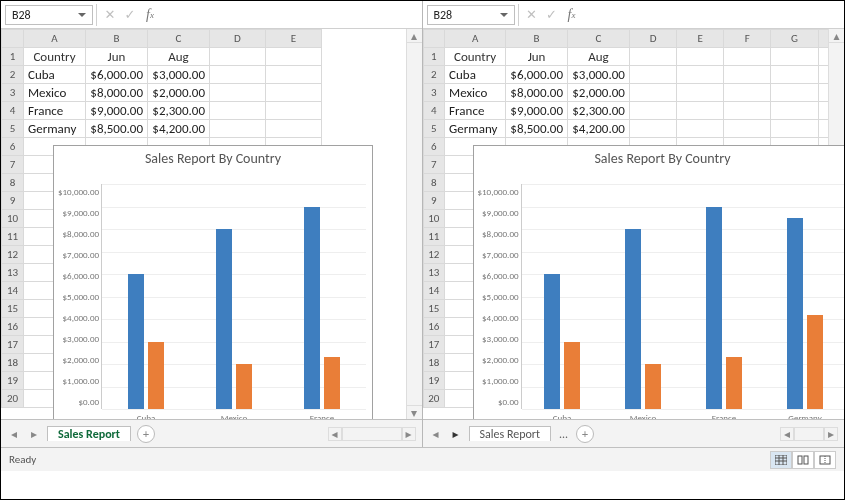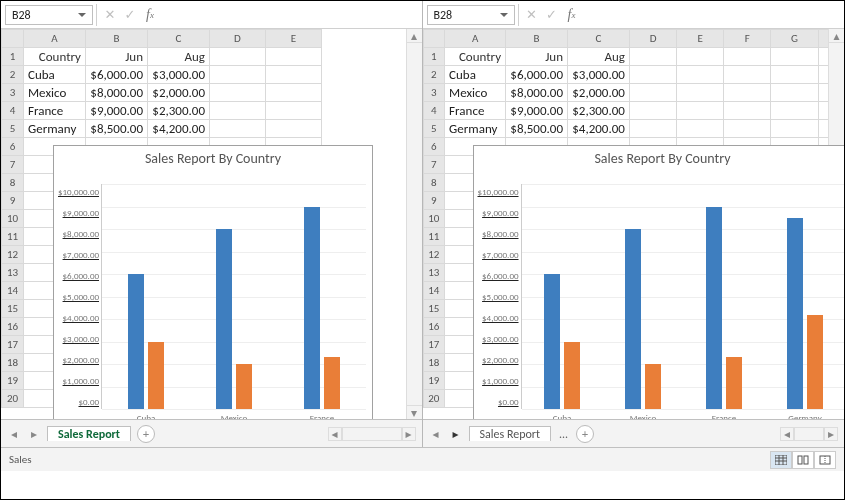--- a/index.html
+++ b/index.html
@@ -28,30 +28,30 @@
   
   .gridwrap { flex: 1; overflow: hidden; position: relative; }
   table.grid { border-collapse: collapse; table-layout: fixed; }
   .grid th, .grid td { border: 1px solid #d9d9d9; padding: 0 4px; height: 18px; font-weight: normal; }
   .grid .rh { background: #e6e6e6; text-align: center; width: 22px; color: #555; font-size: 11px; }
   .grid .ch { background: #e6e6e6; text-align: center; color: #555; font-size: 11px; }
   .grid td.cell { background: #fff; font-size: 13px; }
   .grid td.num { text-align: right; }
   .grid .corner { background: #e6e6e6; }
   
-  .col-hdrcell { background: #d9d9d9; text-align: right; font-size: 13px; color: #333; }
+  .col-hdrcell { background: #d9d9d9; text-align: center; font-size: 13px; color: #333; }
   
   .chart-box {
     position: absolute;
     border: 1px solid #a1a1a1;
     background: #fff;
     z-index: 2;
   }
   .chart-title { text-align: center; font-size: 14px; color: #555; padding: 4px 0 4px; }
-  .chart-area { display: flex; height: calc(100% - 40px); padding: 13px 6px 0 2px; text-decoration: underline; }
+  .chart-area { display: flex; height: calc(100% - 40px); padding: 13px 6px 0 2px; }
   .yaxis { display: flex; flex-direction: column; justify-content: space-between; font-size: 9px; color: #777; padding: 2px 2px; text-align: right; }
   .plot { flex: 1; position: relative; border-left: 1px solid #ccc; }
   .plot .gridline { position: absolute; left: 0; right: 0; border-top: 1px solid #eee; }
   .bars-row { position: absolute; left: 0; right: 0; bottom: 0; top: 0; display: flex; }
   .cat-group { flex: 1; display: flex; align-items: flex-end; justify-content: center; gap: 4px; position: relative; }
   .bar { width: 16px; }
   .bar.s0 { background: #3e7ebf; }
   .bar.s1 { background: #e97e38; }
   .cat-label { position: absolute; bottom: -14px; font-size: 9px; color: #777; left: 0; right: 0; text-align: center; }
   .legend { text-align: center; font-size: 9px; color: #555; padding-top: 16px; }
@@ -675,21 +675,21 @@
       <div class="hscroll-stub">
         <div class="hscroll-arrow">◂</div>
         <div class="hscroll-track" style="width:30px"></div>
         <div class="hscroll-arrow">▸</div>
       </div>
     </div>
   </div>
 </div>
 
 <div class="statusbar">
-  <span>Sales</span>
+  <span>Ready</span>
   <div class="viewbtns">
     <div class="viewbtn active">
         <svg class="vicon" viewBox="0 0 12 10">
           <rect x="0" y="0" width="12" height="10" fill="none" stroke="#555" stroke-width="1"></rect>
           <line x1="0" y1="3" x2="12" y2="3" stroke="#555"></line>
           <line x1="0" y1="6" x2="12" y2="6" stroke="#555"></line>
           <line x1="4" y1="0" x2="4" y2="10" stroke="#555"></line>
           <line x1="8" y1="0" x2="8" y2="10" stroke="#555"></line>
         </svg>
       </div>

